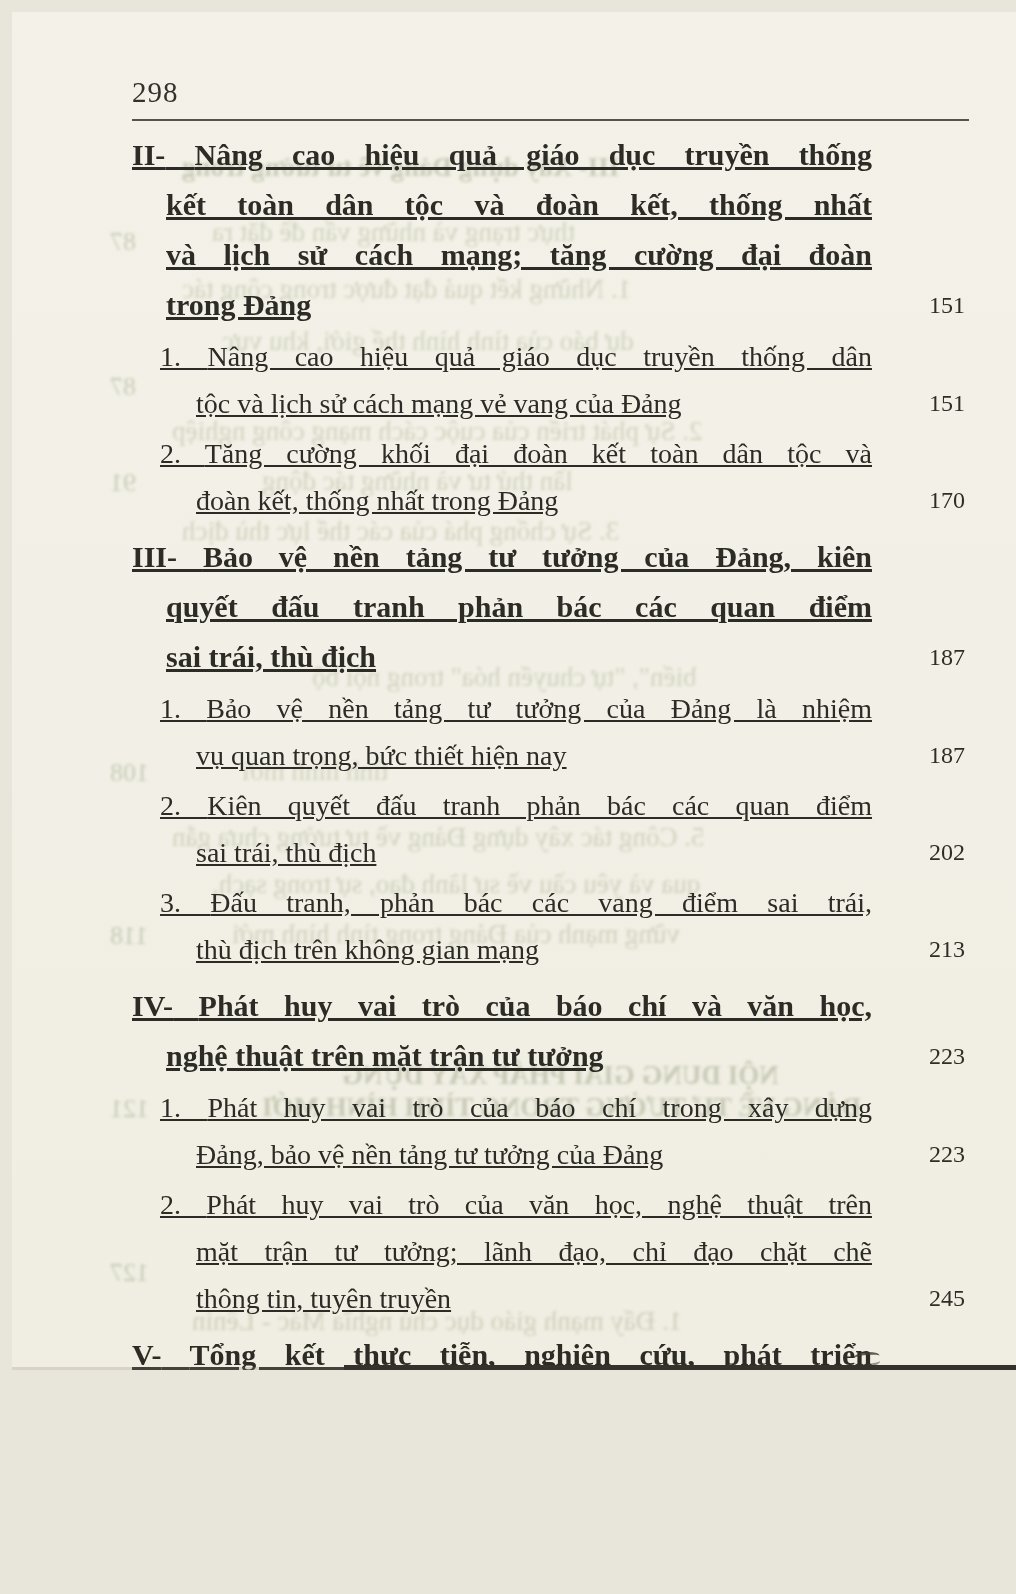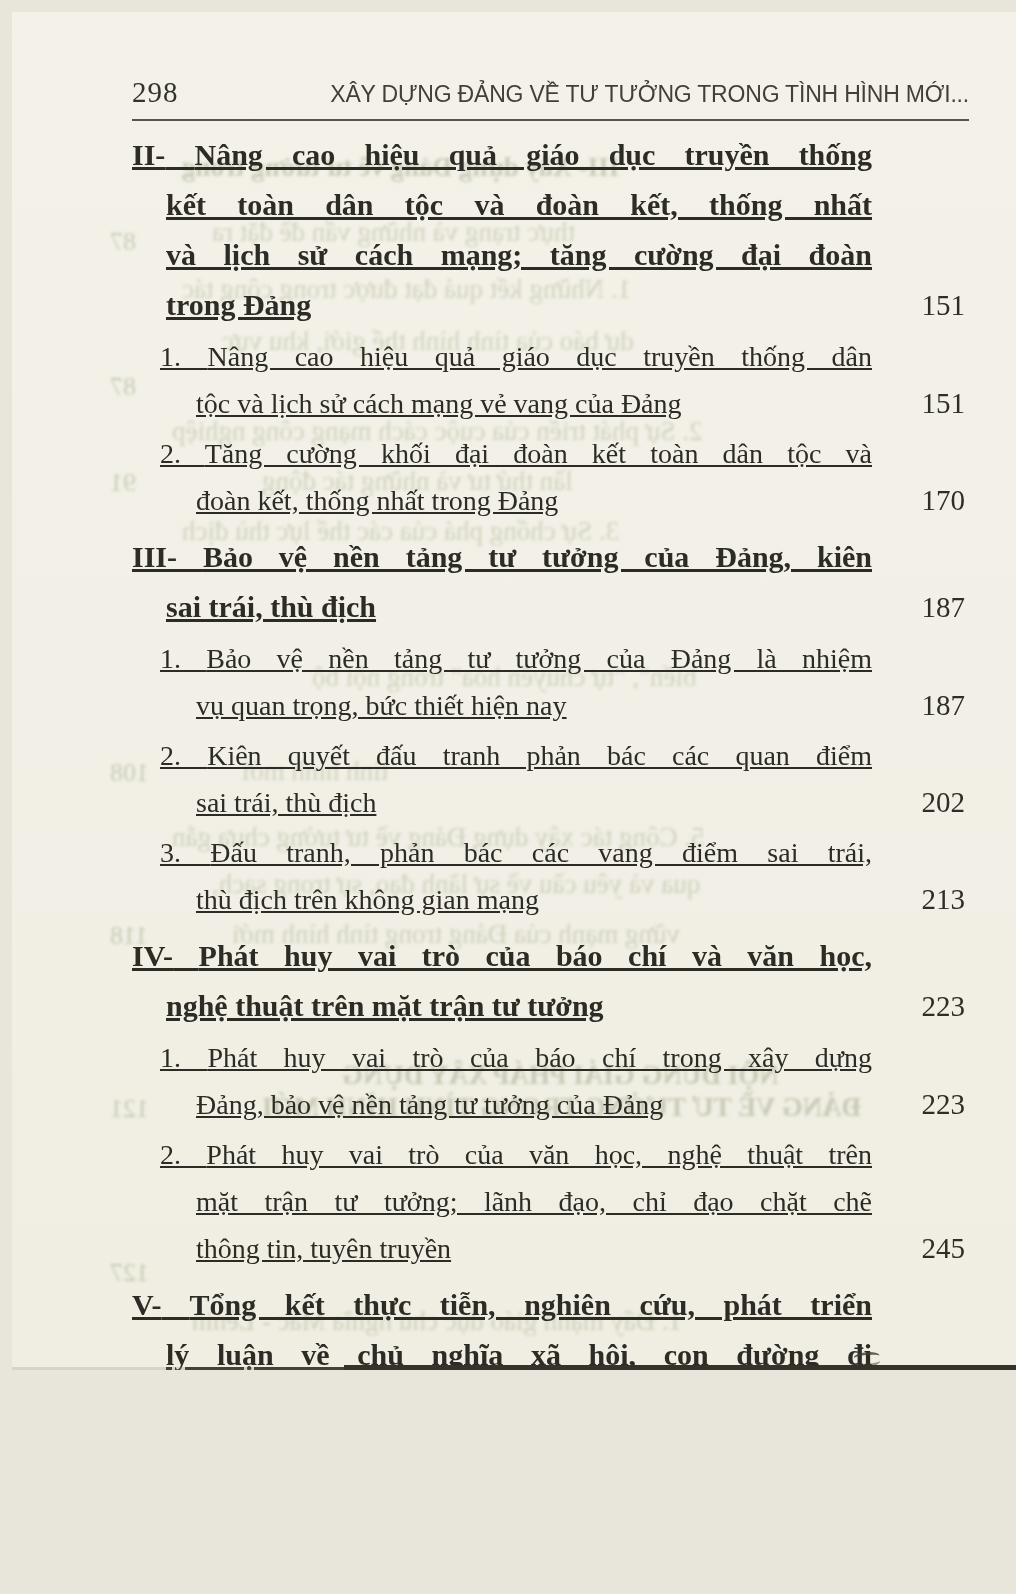--- a/index.html
+++ b/index.html
@@ -36,21 +36,21 @@
   .entry.section .tline{line-height:50px;}
   .entry.item{margin-left:28px;font-weight:400;font-size:28px;}
   .entry.item .tline{line-height:47px;}
   .entry:first-child{margin-top:0;}
   .tline{position:relative;width:100%;box-sizing:border-box;}
   .entry.section .tline.cont{padding-left:34px;}
   .entry.item .tline.cont{padding-left:36px;}
   .tline.fill{text-align:justify;text-align-last:justify;}
   .num{
     position:absolute;left:100%;top:0;width:93px;
-    text-align:right;font-weight:400;font-size:29px;color:#2e2d27;
+    text-align:right;font-weight:400;font-size:24px;color:#2e2d27;
   }
 
   
   .ghost{
     position:absolute;
     transform:scaleX(-1);
     filter:blur(1.4px);
     color:rgba(128,140,100,0.30);
     font-size:27px;line-height:30px;
     white-space:nowrap;
@@ -103,21 +103,20 @@
   <div class="ghost gnum" style="top:360px;left:98px;">87</div>
   <div class="ghost gnum" style="top:456px;left:98px;">91</div>
   <div class="ghost gnum" style="top:746px;left:98px;">108</div>
   <div class="ghost gnum" style="top:909px;left:98px;">118</div>
   <div class="ghost gnum" style="top:1082px;left:98px;">121</div>
   <div class="ghost gnum" style="top:1246px;left:98px;">127</div>
   <div class="ghost gnum" style="top:1450px;left:98px;">138</div>
 
   <div class="hdr">
     <span class="folio">298</span>
-    <span class="runtitle">XÂY DỰNG ĐẢNG VỀ TƯ TƯỞNG TRONG TÌNH HÌNH MỚI...</span>
   </div>
 
   <div class="toc">
 
     <div class="entry section">
       <div class="tline fill"><span class="lbl">II-</span> <span>Nâng cao hiệu quả giáo dục truyền thống</span></div>
       <div class="tline fill cont"><span>kết toàn dân tộc và đoàn kết, thống nhất</span></div>
       <div class="tline fill cont"><span>và lịch sử cách mạng; tăng cường đại đoàn</span></div>
       <div class="tline cont"><span>trong Đảng</span><span class="num">151</span></div>
     </div>
@@ -127,20 +126,21 @@
       <div class="tline cont"><span>tộc và lịch sử cách mạng vẻ vang của Đảng</span><span class="num">151</span></div>
     </div>
 
     <div class="entry item">
       <div class="tline fill"><span class="lbl">2.</span> <span>Tăng cường khối đại đoàn kết toàn dân tộc và</span></div>
       <div class="tline cont"><span>đoàn kết, thống nhất trong Đảng</span><span class="num">170</span></div>
     </div>
 
     <div class="entry section">
       <div class="tline fill"><span class="lbl">III-</span> <span>Bảo vệ nền tảng tư tưởng của Đảng, kiên</span></div>
+      <div class="tline fill cont"><span>quyết đấu tranh phản bác các quan điểm</span></div>
       <div class="tline cont"><span>sai trái, thù địch</span><span class="num">187</span></div>
     </div>
 
     <div class="entry item">
       <div class="tline fill"><span class="lbl">1.</span> <span>Bảo vệ nền tảng tư tưởng của Đảng là nhiệm</span></div>
       <div class="tline cont"><span>vụ quan trọng, bức thiết hiện nay</span><span class="num">187</span></div>
     </div>
 
     <div class="entry item">
       <div class="tline fill"><span class="lbl">2.</span> <span>Kiên quyết đấu tranh phản bác các quan điểm</span></div>

